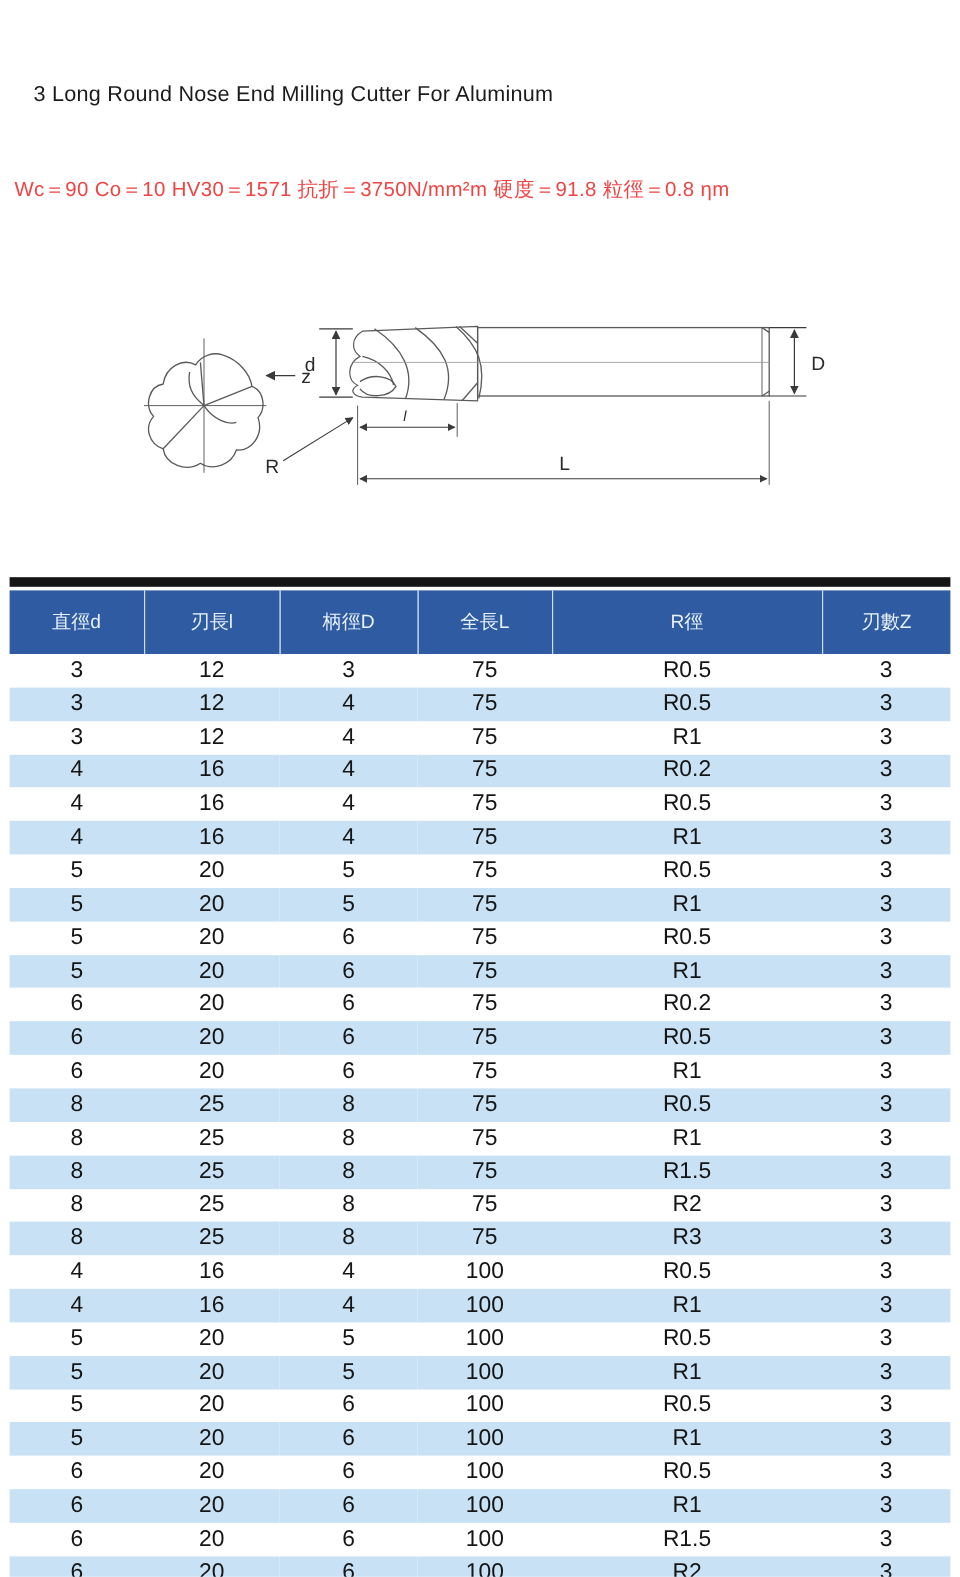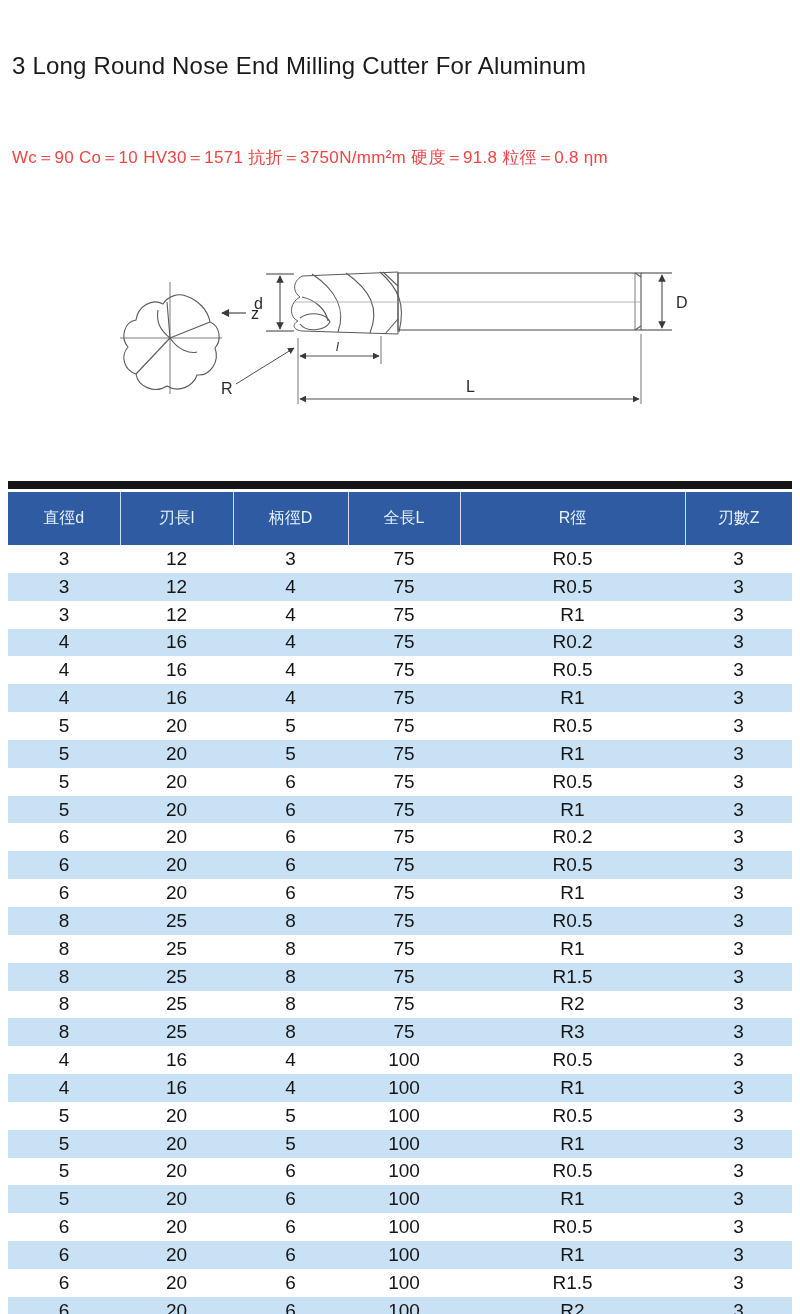--- a/index.html
+++ b/index.html
@@ -7,22 +7,22 @@
     width: 800px; height: 1314px;
     background: #ffffff;
     position: relative;
     overflow: hidden;
     font-family: "Liberation Sans", "DejaVu Sans", sans-serif;
     color: #1d1d1d;
   }
   .page-title {
     position: absolute;
     left: 12px; top: 52px;
-    margin: 0;
-    font-size: 24px;
+    margin: 16px;
+    font-size: 18px;
     font-weight: 500;
     letter-spacing: 0.2px;
     color: #1b1b1b;
     white-space: nowrap;
   }
   .specs-line {
     position: absolute;
     left: 12px; top: 146px;
     font-size: 17px;
     color: #ef4444;

